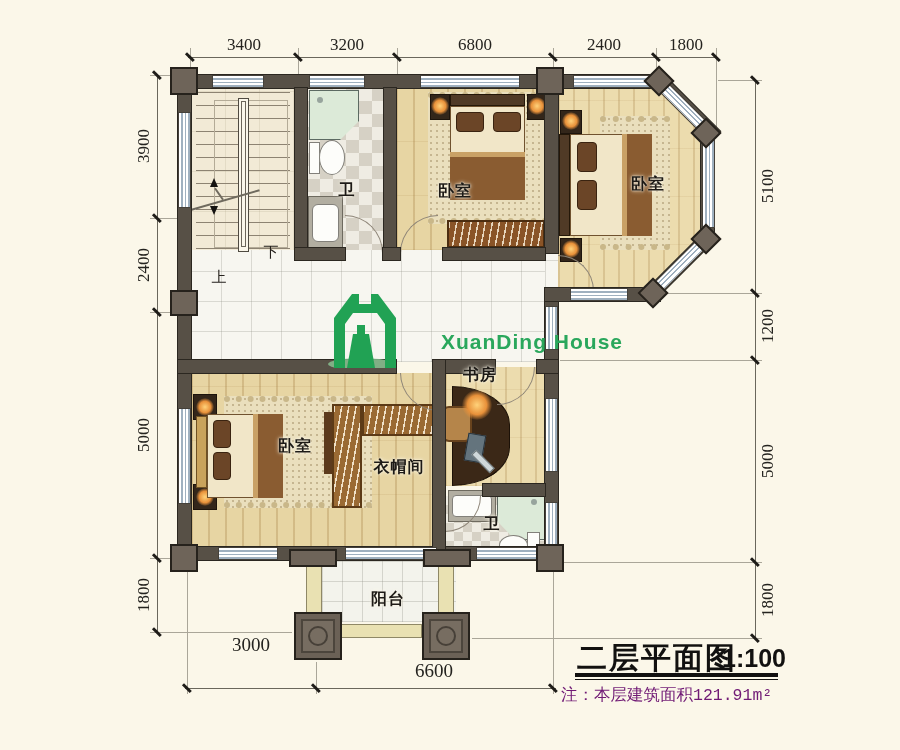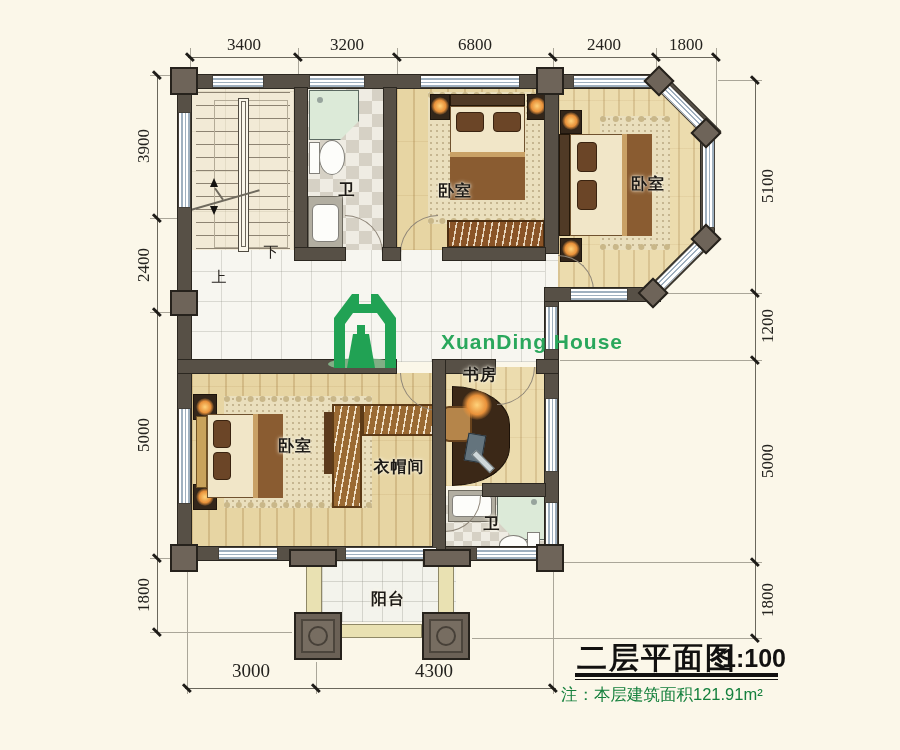--- a/index.html
+++ b/index.html
@@ -50,21 +50,21 @@
   .tick{position:absolute;width:11px;height:2.6px;background:#1e1c18;transform:translate(-50%,-50%) rotate(45deg);z-index:10;}
   .dnum{position:absolute;z-index:10;font-family:"Liberation Serif",serif;font-size:17px;color:#24231f;transform:translate(-50%,-50%);white-space:nowrap;}
   .dnum.vert{transform:translate(-50%,-50%) rotate(-90deg);}
   .dnum.big{font-size:19px;}
   
   .htitle{position:absolute;left:34px;top:12px;font-size:22px;font-weight:900;color:#0d0c0a;letter-spacing:1px;z-index:12;}
   .tb-name{position:absolute;font-size:30px;font-weight:900;color:#121110;z-index:12;letter-spacing:2px;}
   .tb-scale{position:absolute;font-size:25px;font-weight:800;color:#121110;z-index:12;}
   .tb-rule1{position:absolute;background:#121110;height:4px;z-index:12;}
   .tb-rule2{position:absolute;background:#121110;height:1px;z-index:12;}
-  .tb-note{position:absolute;font-family:Liberation Sans, sans-serif;font-size:16.5px;color:#15803d;z-index:12;white-space:nowrap;}
+  .tb-note{position:absolute;font-family:Liberation Mono, monospace;font-size:16.5px;color:#701a75;z-index:12;white-space:nowrap;}
   
   .logo-cn{position:absolute;z-index:8;font-size:33px;font-weight:bold;color:#25a458;letter-spacing:6px;white-space:nowrap;}
   .logo-en{position:absolute;z-index:8;font-size:21px;font-weight:bold;color:#2aa75c;letter-spacing:1px;white-space:nowrap;}
   .tri-up{position:absolute;z-index:4;width:0;height:0;border-left:4px solid transparent;border-right:4px solid transparent;border-bottom:9px solid #141210;}
   .tri-dn{position:absolute;z-index:4;width:0;height:0;border-left:4px solid transparent;border-right:4px solid transparent;border-top:9px solid #141210;}
 </style>
 </head>
 <body>
 
 <div class="canvas">
@@ -303,22 +303,22 @@
   <div class="dnum vert" style="left:144px;top:146px;">3900</div>
   <div class="dnum vert" style="left:144px;top:265px;">2400</div>
   <div class="dnum vert" style="left:144px;top:435px;">5000</div>
   <div class="dnum vert" style="left:144px;top:595px;">1800</div>
 
   <div class="dnum vert" style="left:768px;top:186px;">5100</div>
   <div class="dnum vert" style="left:768px;top:326px;">1200</div>
   <div class="dnum vert" style="left:768px;top:461px;">5000</div>
   <div class="dnum vert" style="left:768px;top:600px;">1800</div>
 
-  <div class="dnum big" style="left:251px;top:671px;">3000</div>
-  <div class="dnum big" style="left:434px;top:671px;">4300</div>
+  <div class="dnum big" style="left:251px;top:645px;">3000</div>
+  <div class="dnum big" style="left:434px;top:671px;">6600</div>
 
   <div class="tb-name" style="left:577px;top:638px;">二层平面图</div>
   <div class="tb-scale" style="left:722px;top:644px;">1:100</div>
   <div class="tb-rule1" style="left:575px;top:673px;width:203px;"></div>
   <div class="tb-rule2" style="left:575px;top:679px;width:203px;"></div>
   <div class="tb-note" style="left:561px;top:684px;">注：本层建筑面积121.91m²</div>
 
 </div>
 
 </body></html>

